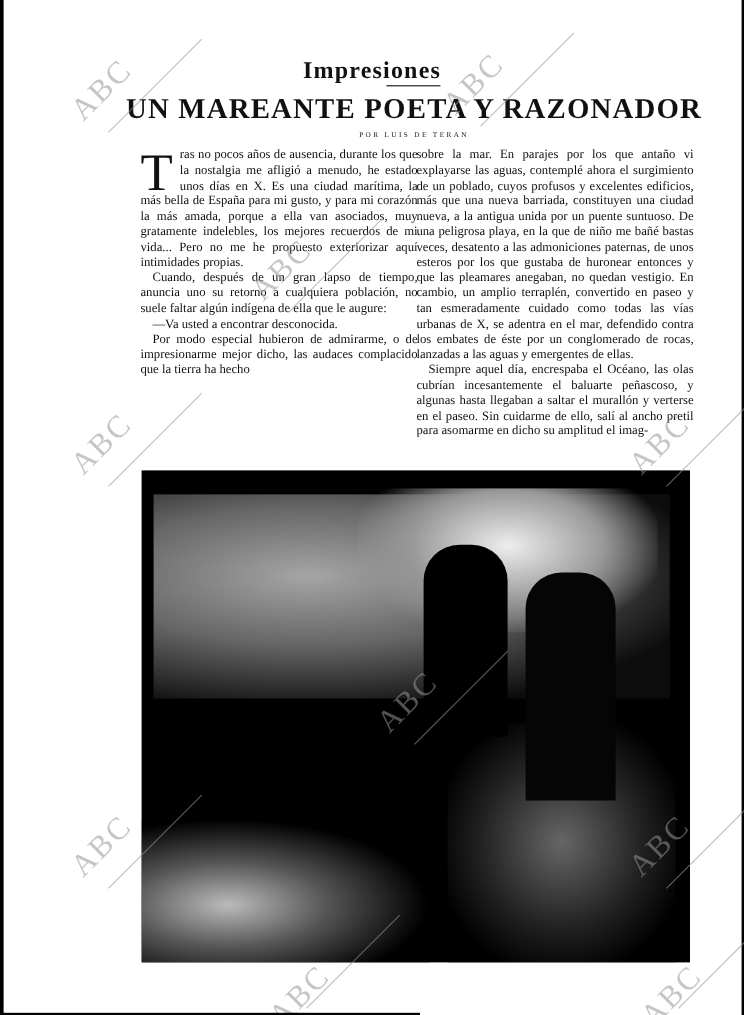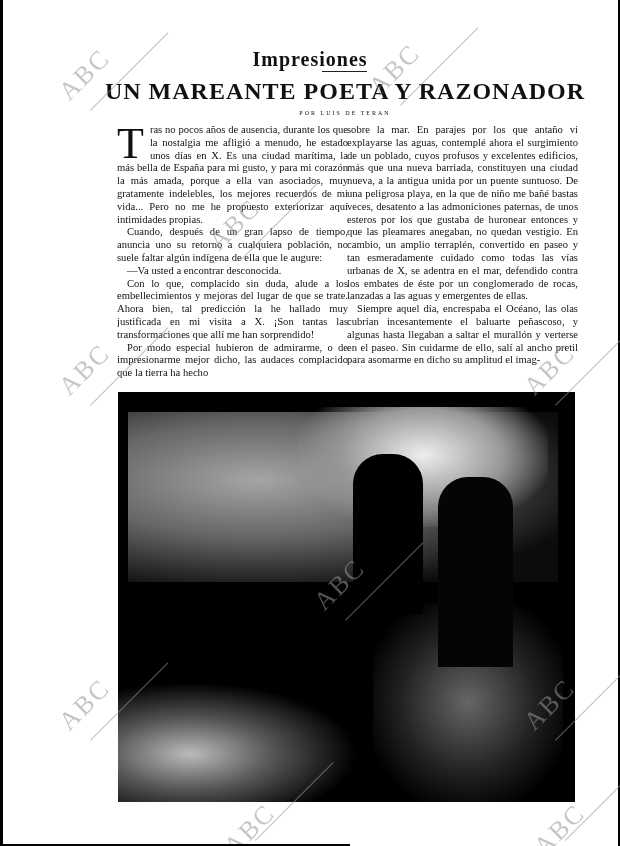--- a/index.html
+++ b/index.html
@@ -46,21 +46,20 @@
 <div class="section">Impresiones</div>
 <div class="section-rule"></div>
 
 <div class="headline">UN MAREANTE POETA Y RAZONADOR</div>
 <div class="byline">POR LUIS DE TERAN</div>
 
 <div class="col col-left">
   <p class="first"><span class="dropcap">T</span><span>ras no pocos años de ausencia, durante los que la nostalgia me afligió a menudo, he estado unos días en X. Es una ciudad marítima, la más bella de España para mi gusto, y para mi corazón la más amada, porque a ella van asociados, muy gratamente indelebles, los mejores recuerdos de mi vida... Pero no me he propuesto exteriorizar aquí intimidades propias.</span></p>
   <p>Cuando, después de un gran lapso de tiempo, anuncia uno su retorno a cualquiera población, no suele faltar algún indígena de ella que le augure:</p>
   <p>—Va usted a encontrar desconocida.</p>
-  <p>Con lo que, complacido sin duda, alude a los embellecimientos y mejoras del lugar de que se trate. Ahora bien, tal predicción la he hallado muy justificada en mi visita a X. ¡Son tantas las transformaciones que allí me han sorprendido!</p>
   <p>Por modo especial hubieron de admirarme, o de impresionarme mejor dicho, las audaces complacido que la tierra ha hecho</p>
 </div>
 
 <div class="col col-right">
   <p class="first">sobre la mar. En parajes por los que antaño vi explayarse las aguas, contemplé ahora el surgimiento de un poblado, cuyos profusos y excelentes edificios, más que una nueva barriada, constituyen una ciudad nueva, a la antigua unida por un puente suntuoso. De una peligrosa playa, en la que de niño me bañé bastas veces, desatento a las admoniciones paternas, de unos esteros por los que gustaba de huronear entonces y que las pleamares anegaban, no quedan vestigio. En cambio, un amplio terraplén, convertido en paseo y tan esmeradamente cuidado como todas las vías urbanas de X, se adentra en el mar, defendido contra los embates de éste por un conglomerado de rocas, lanzadas a las aguas y emergentes de ellas.</p>
   <p>Siempre aquel día, encrespaba el Océano, las olas cubrían incesantemente el baluarte peñascoso, y algunas hasta llegaban a saltar el murallón y verterse en el paseo. Sin cuidarme de ello, salí al ancho pretil para asomarme en dicho su amplitud el imag-</p>
 </div>
 
 <div class="photo">
   <div class="sky"></div>

